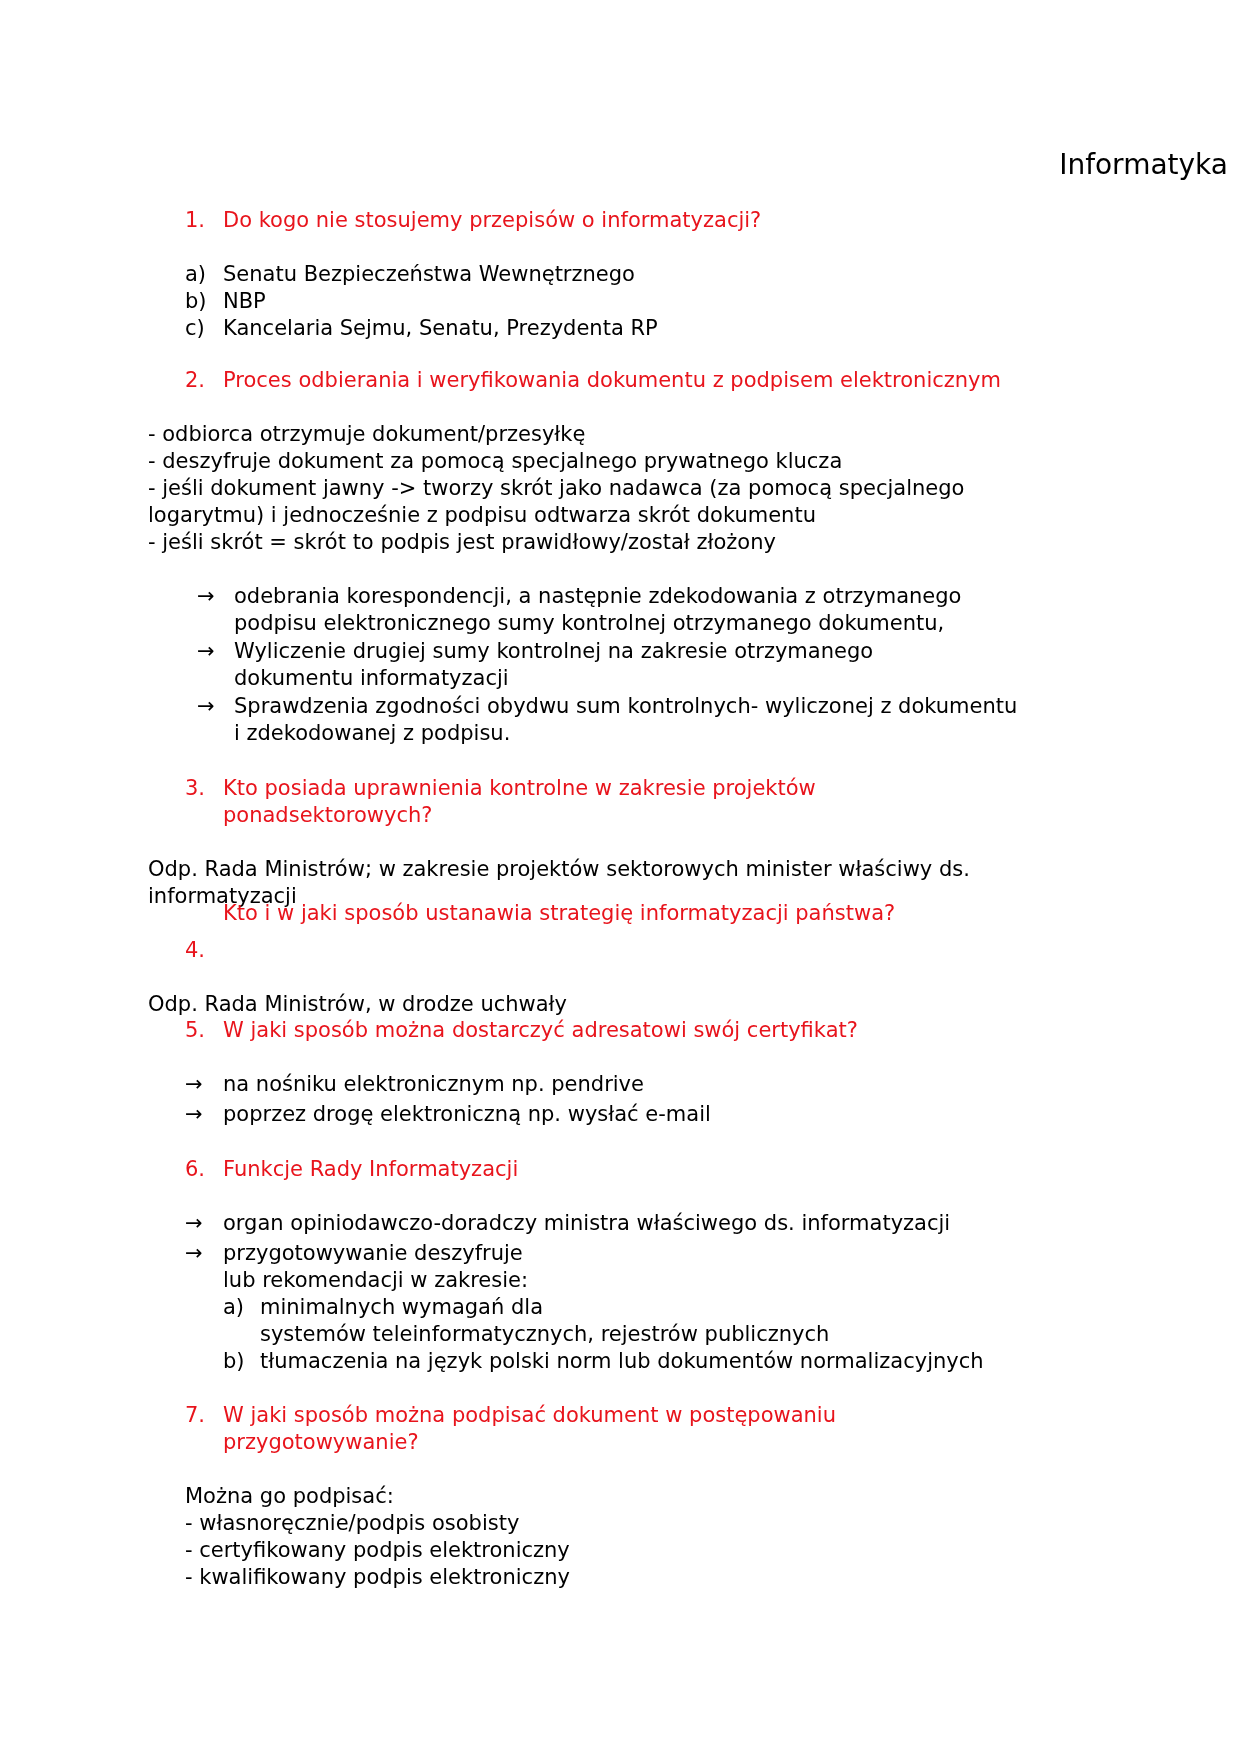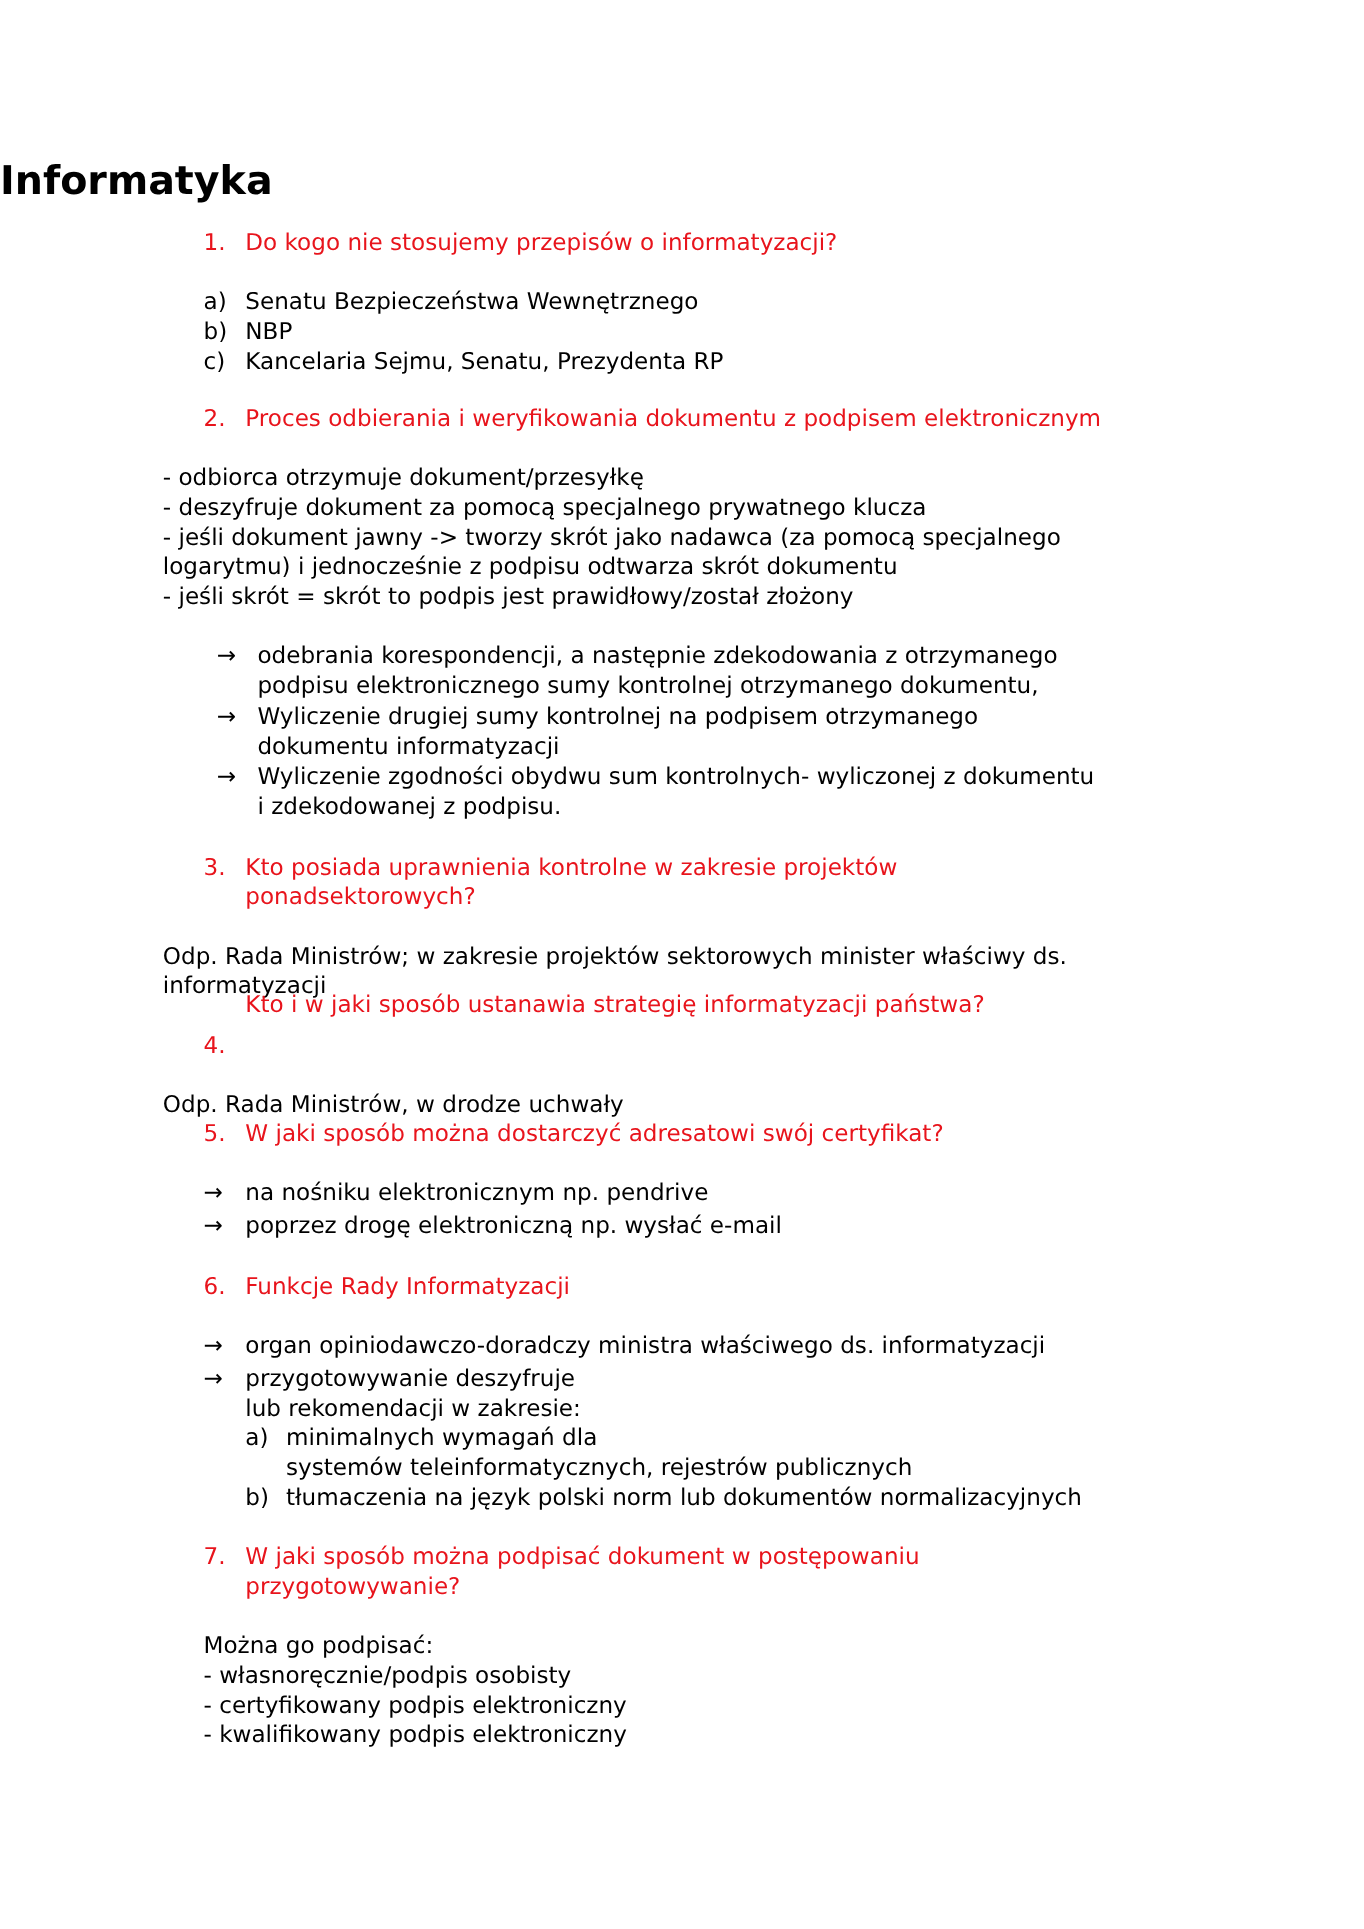--- a/index.html
+++ b/index.html
@@ -1,21 +1,21 @@
 <!DOCTYPE html>
 <html><head>
 <meta charset="utf-8">
 <style>
   html, body { margin:0; padding:0; background:#ffffff; }
   body { width:1240px; height:1754px; position:relative; overflow:hidden;
          font-family:"DejaVu Sans", sans-serif; color:#000; font-size:21px; }
   .ln { position:absolute; white-space:nowrap; line-height:27px; }
   .red { color:#e8141c; }
-  .title { position:absolute; left:0; width:1228px; top:148px; text-align:left;
-           font-weight:bold; font-size:36px; line-height:34px; }
+  .title { position:absolute; left:0; width:1228px; top:148px; text-align:right;
+           font-weight:normal; font-size:28px; line-height:34px; }
 </style>
 </head>
 <body>
 
 <div>
 
   <div class="title">Informatyka</div>
 
   <div>
     <span class="ln red" style="left:185px;top:207px">1.</span>
@@ -39,24 +39,24 @@
     <span class="ln" style="left:148px;top:448px">- deszyfruje dokument za pomocą specjalnego prywatnego klucza</span>
     <span class="ln" style="left:148px;top:475px">- jeśli dokument jawny -&gt; tworzy skrót jako nadawca (za pomocą specjalnego</span>
     <span class="ln" style="left:148px;top:502px">logarytmu) i jednocześnie z podpisu odtwarza skrót dokumentu</span>
     <span class="ln" style="left:148px;top:529px">- jeśli skrót = skrót to podpis jest prawidłowy/został złożony</span>
   </div>
   <div>
     <span class="ln" style="left:197px;top:583px">→</span>
     <span class="ln" style="left:234px;top:583px">odebrania korespondencji, a następnie zdekodowania z otrzymanego</span>
     <span class="ln" style="left:234px;top:610px">podpisu elektronicznego sumy kontrolnej otrzymanego dokumentu,</span>
     <span class="ln" style="left:197px;top:638px">→</span>
-    <span class="ln" style="left:234px;top:638px">Wyliczenie drugiej sumy kontrolnej na podpisem otrzymanego</span>
+    <span class="ln" style="left:234px;top:638px">Wyliczenie drugiej sumy kontrolnej na zakresie otrzymanego</span>
     <span class="ln" style="left:234px;top:665px">dokumentu informatyzacji</span>
     <span class="ln" style="left:197px;top:693px">→</span>
-    <span class="ln" style="left:234px;top:693px">Wyliczenie zgodności obydwu sum kontrolnych- wyliczonej z dokumentu</span>
+    <span class="ln" style="left:234px;top:693px">Sprawdzenia zgodności obydwu sum kontrolnych- wyliczonej z dokumentu</span>
     <span class="ln" style="left:234px;top:720px">i zdekodowanej z podpisu.</span>
   </div>
 
   <div>
     <span class="ln red" style="left:185px;top:775px">3.</span>
     <span class="ln red" style="left:223px;top:775px">Kto posiada uprawnienia kontrolne w zakresie projektów</span>
     <span class="ln red" style="left:223px;top:802px">ponadsektorowych?</span>
   </div>
   <div>
     <span class="ln" style="left:148px;top:856px">Odp. Rada Ministrów; w zakresie projektów sektorowych minister właściwy ds.</span>

